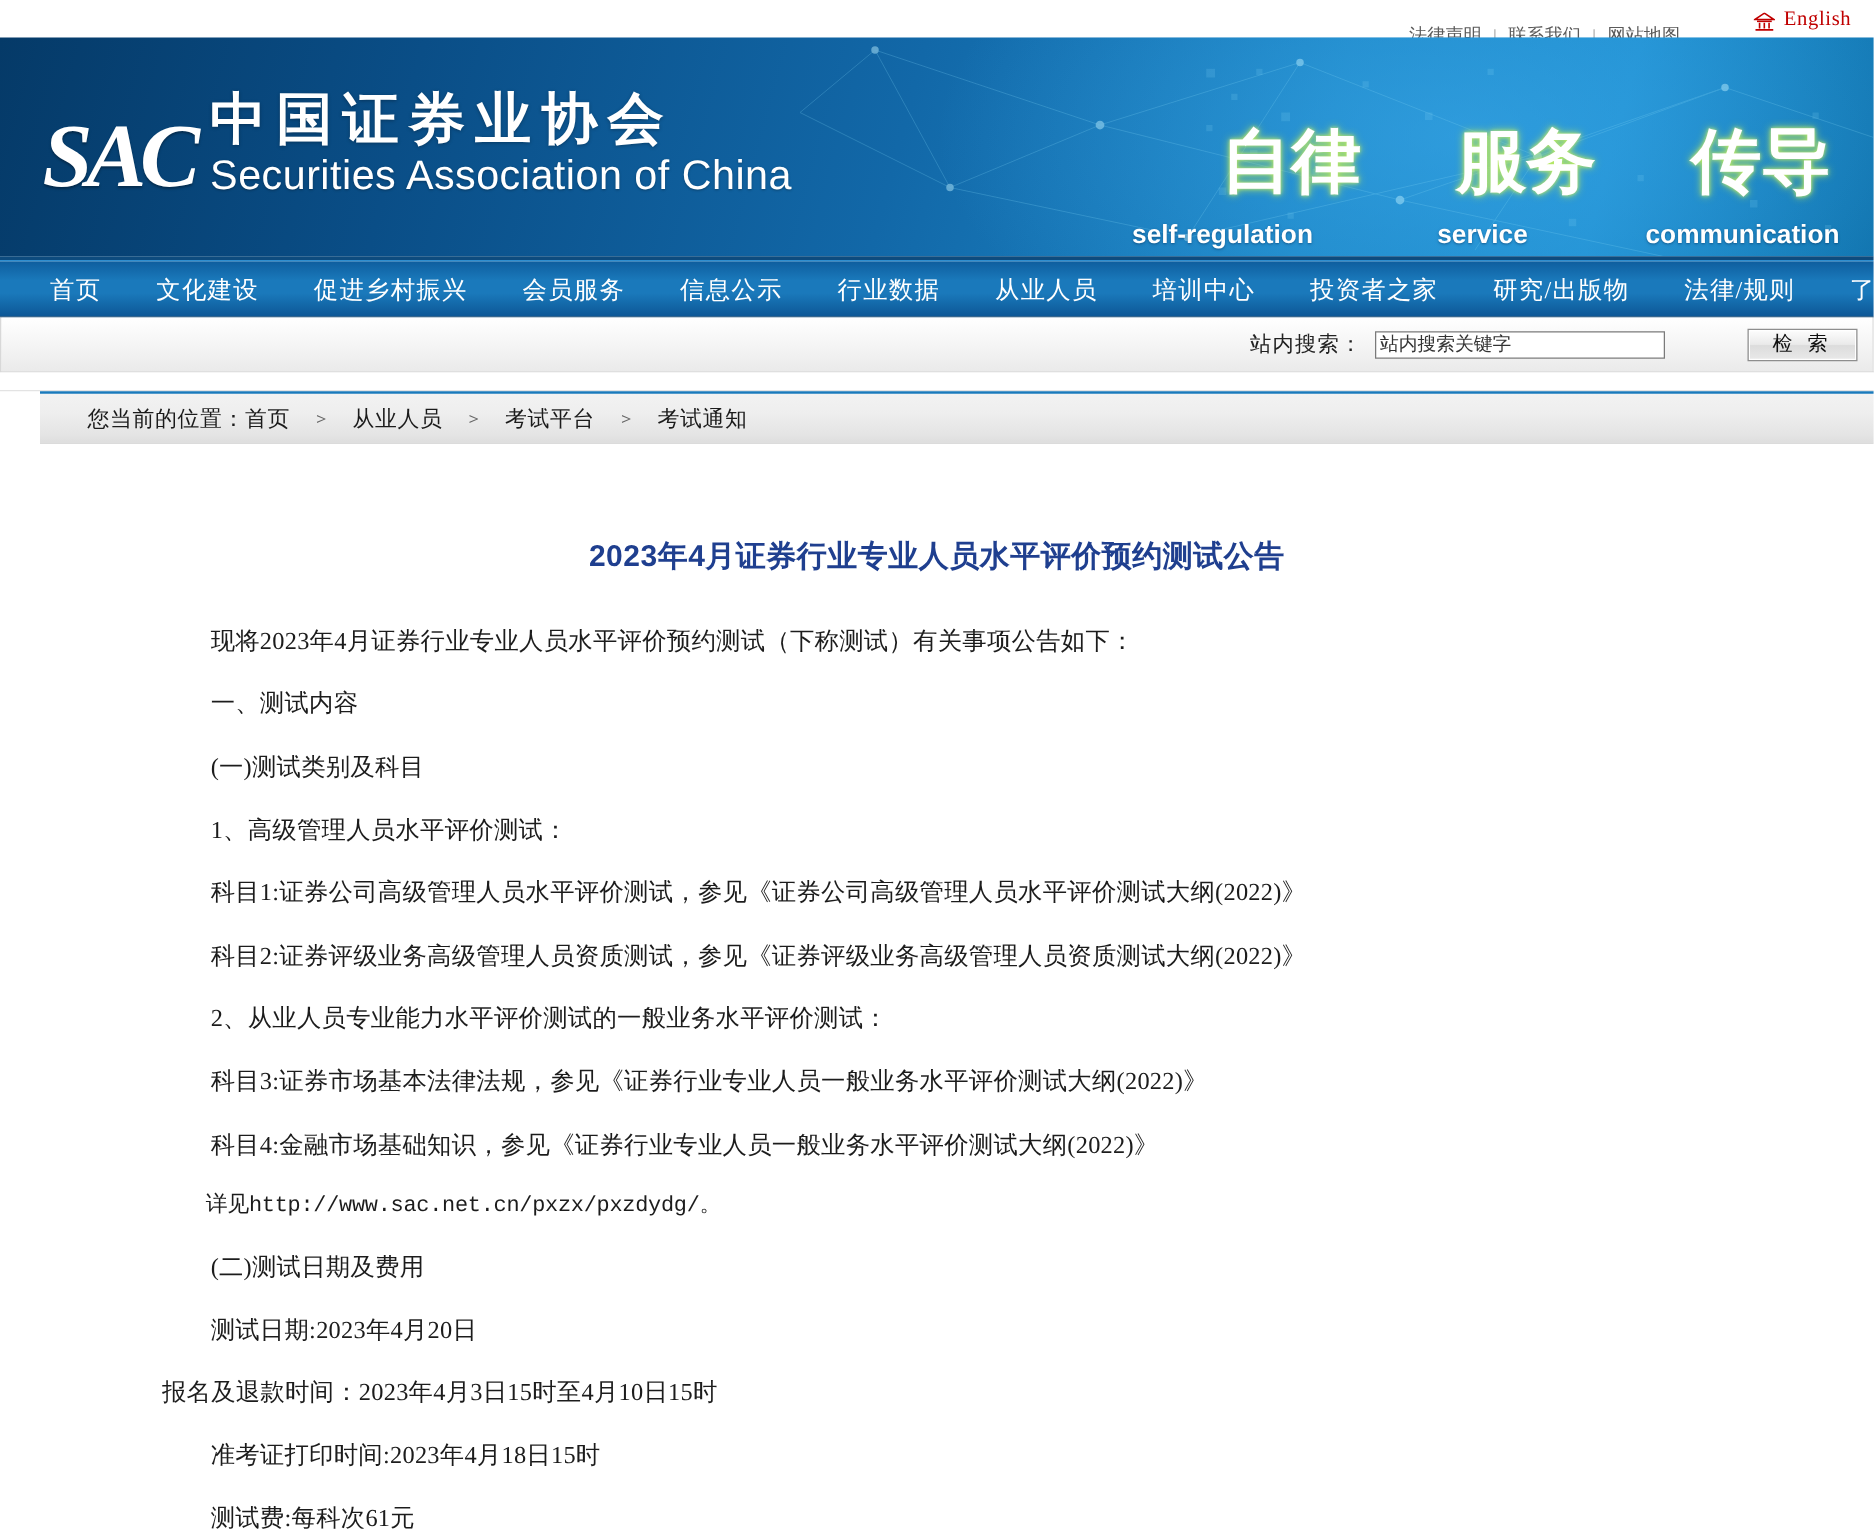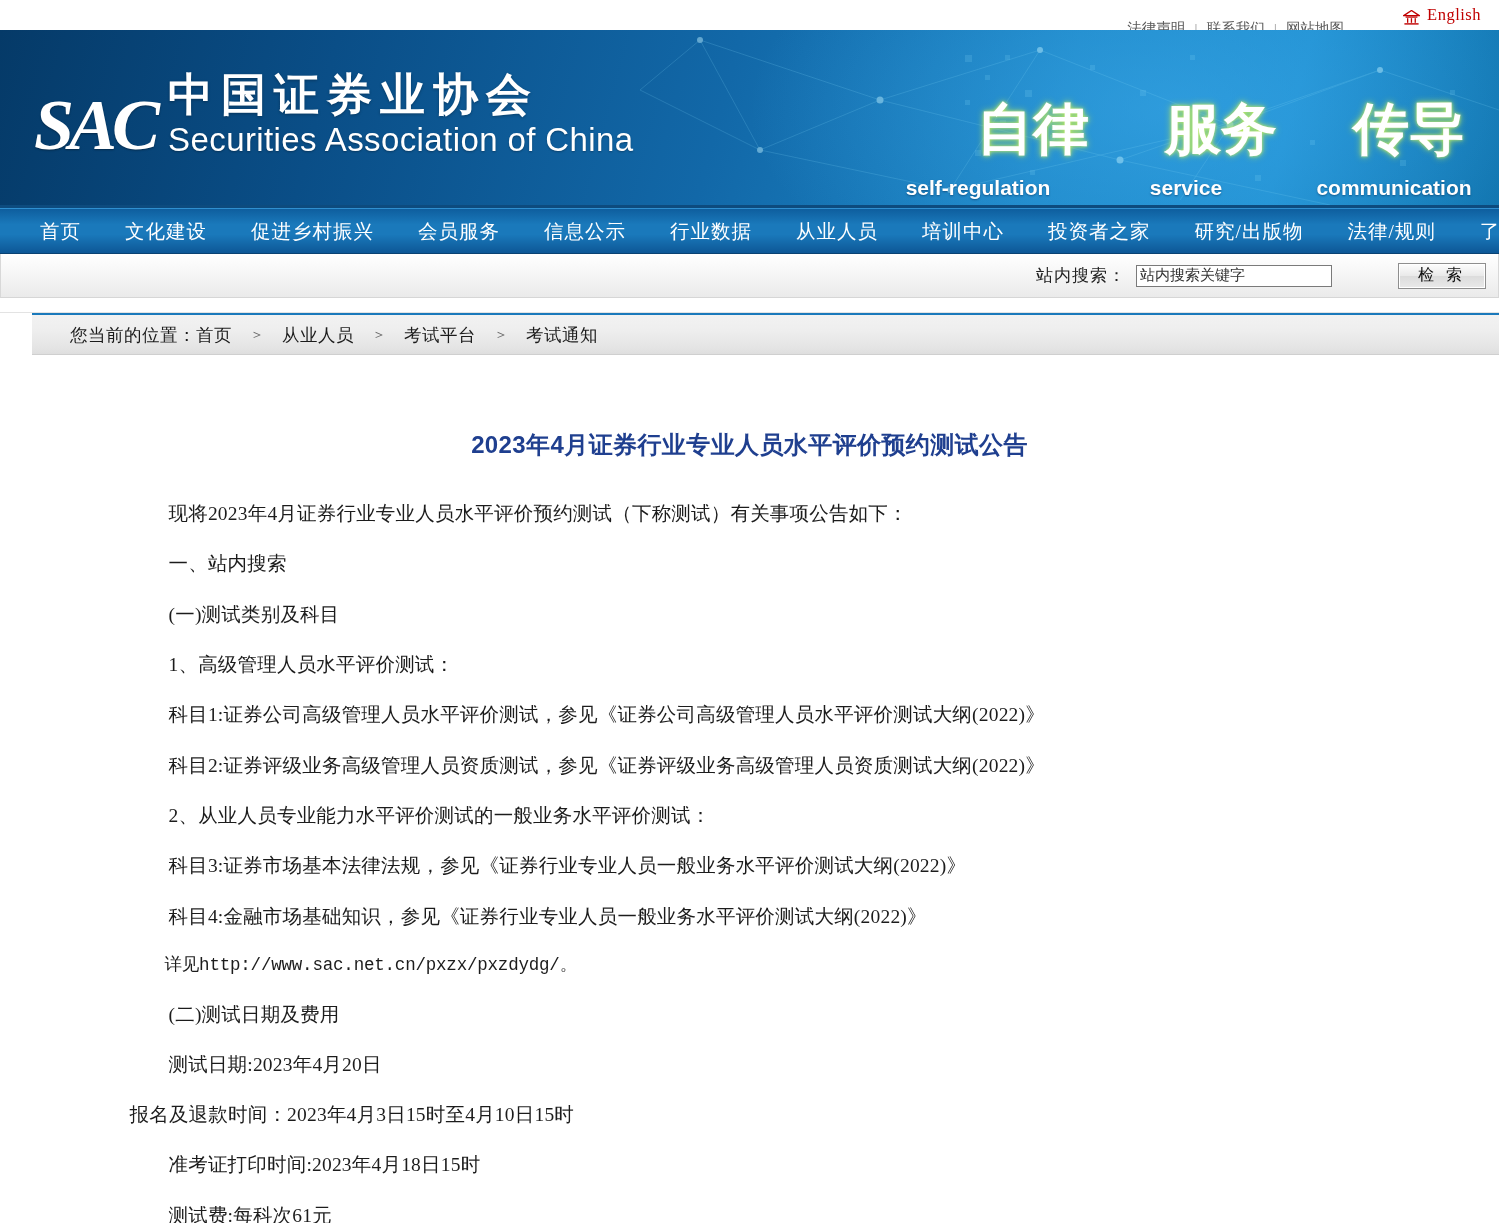--- a/index.html
+++ b/index.html
@@ -181,21 +181,21 @@
     padding-right: 12px;
   }
   .searchrow .s-label {
     font-family: "Liberation Serif", serif;
     font-size: 17px;
     color: #222;
     margin-right: 10px;
     letter-spacing: 1px;
   }
   .searchrow input[type=text] {
-    width: 196px;
+    width: 232px;
     height: 22px;
     border: 1px solid #7a7a7a;
     font-family: "Liberation Serif", serif;
     font-size: 15px;
     padding: 0 3px;
     color: #333;
     box-sizing: border-box;
     background: #fff;
   }
   .searchrow .s-btn {
@@ -402,21 +402,21 @@
   <span class="c-sep">＞</span>
   <a href="#">考试平台</a>
   <span class="c-sep">＞</span>
   <a href="#">考试通知</a>
 </div>
 
 <div class="article">
   <h1 class="art-title">2023年4月证券行业专业人员水平评价预约测试公告</h1>
   <div class="art-body">
     <p>现将2023年4月证券行业专业人员水平评价预约测试（下称测试）有关事项公告如下：</p>
-    <p>一、站内搜索</p>
+    <p>一、测试内容</p>
     <p>(一)测试类别及科目</p>
     <p>1、高级管理人员水平评价测试：</p>
     <p>科目1:证券公司高级管理人员水平评价测试，参见《证券公司高级管理人员水平评价测试大纲(2022)》</p>
     <p>科目2:证券评级业务高级管理人员资质测试，参见《证券评级业务高级管理人员资质测试大纲(2022)》</p>
     <p>2、从业人员专业能力水平评价测试的一般业务水平评价测试：</p>
     <p>科目3:证券市场基本法律法规，参见《证券行业专业人员一般业务水平评价测试大纲(2022)》</p>
     <p>科目4:金融市场基础知识，参见《证券行业专业人员一般业务水平评价测试大纲(2022)》</p>
     <p class="urltext">详见http://www.sac.net.cn/pxzx/pxzdydg/。</p>
     <p>(二)测试日期及费用</p>
     <p>测试日期:2023年4月20日</p>

